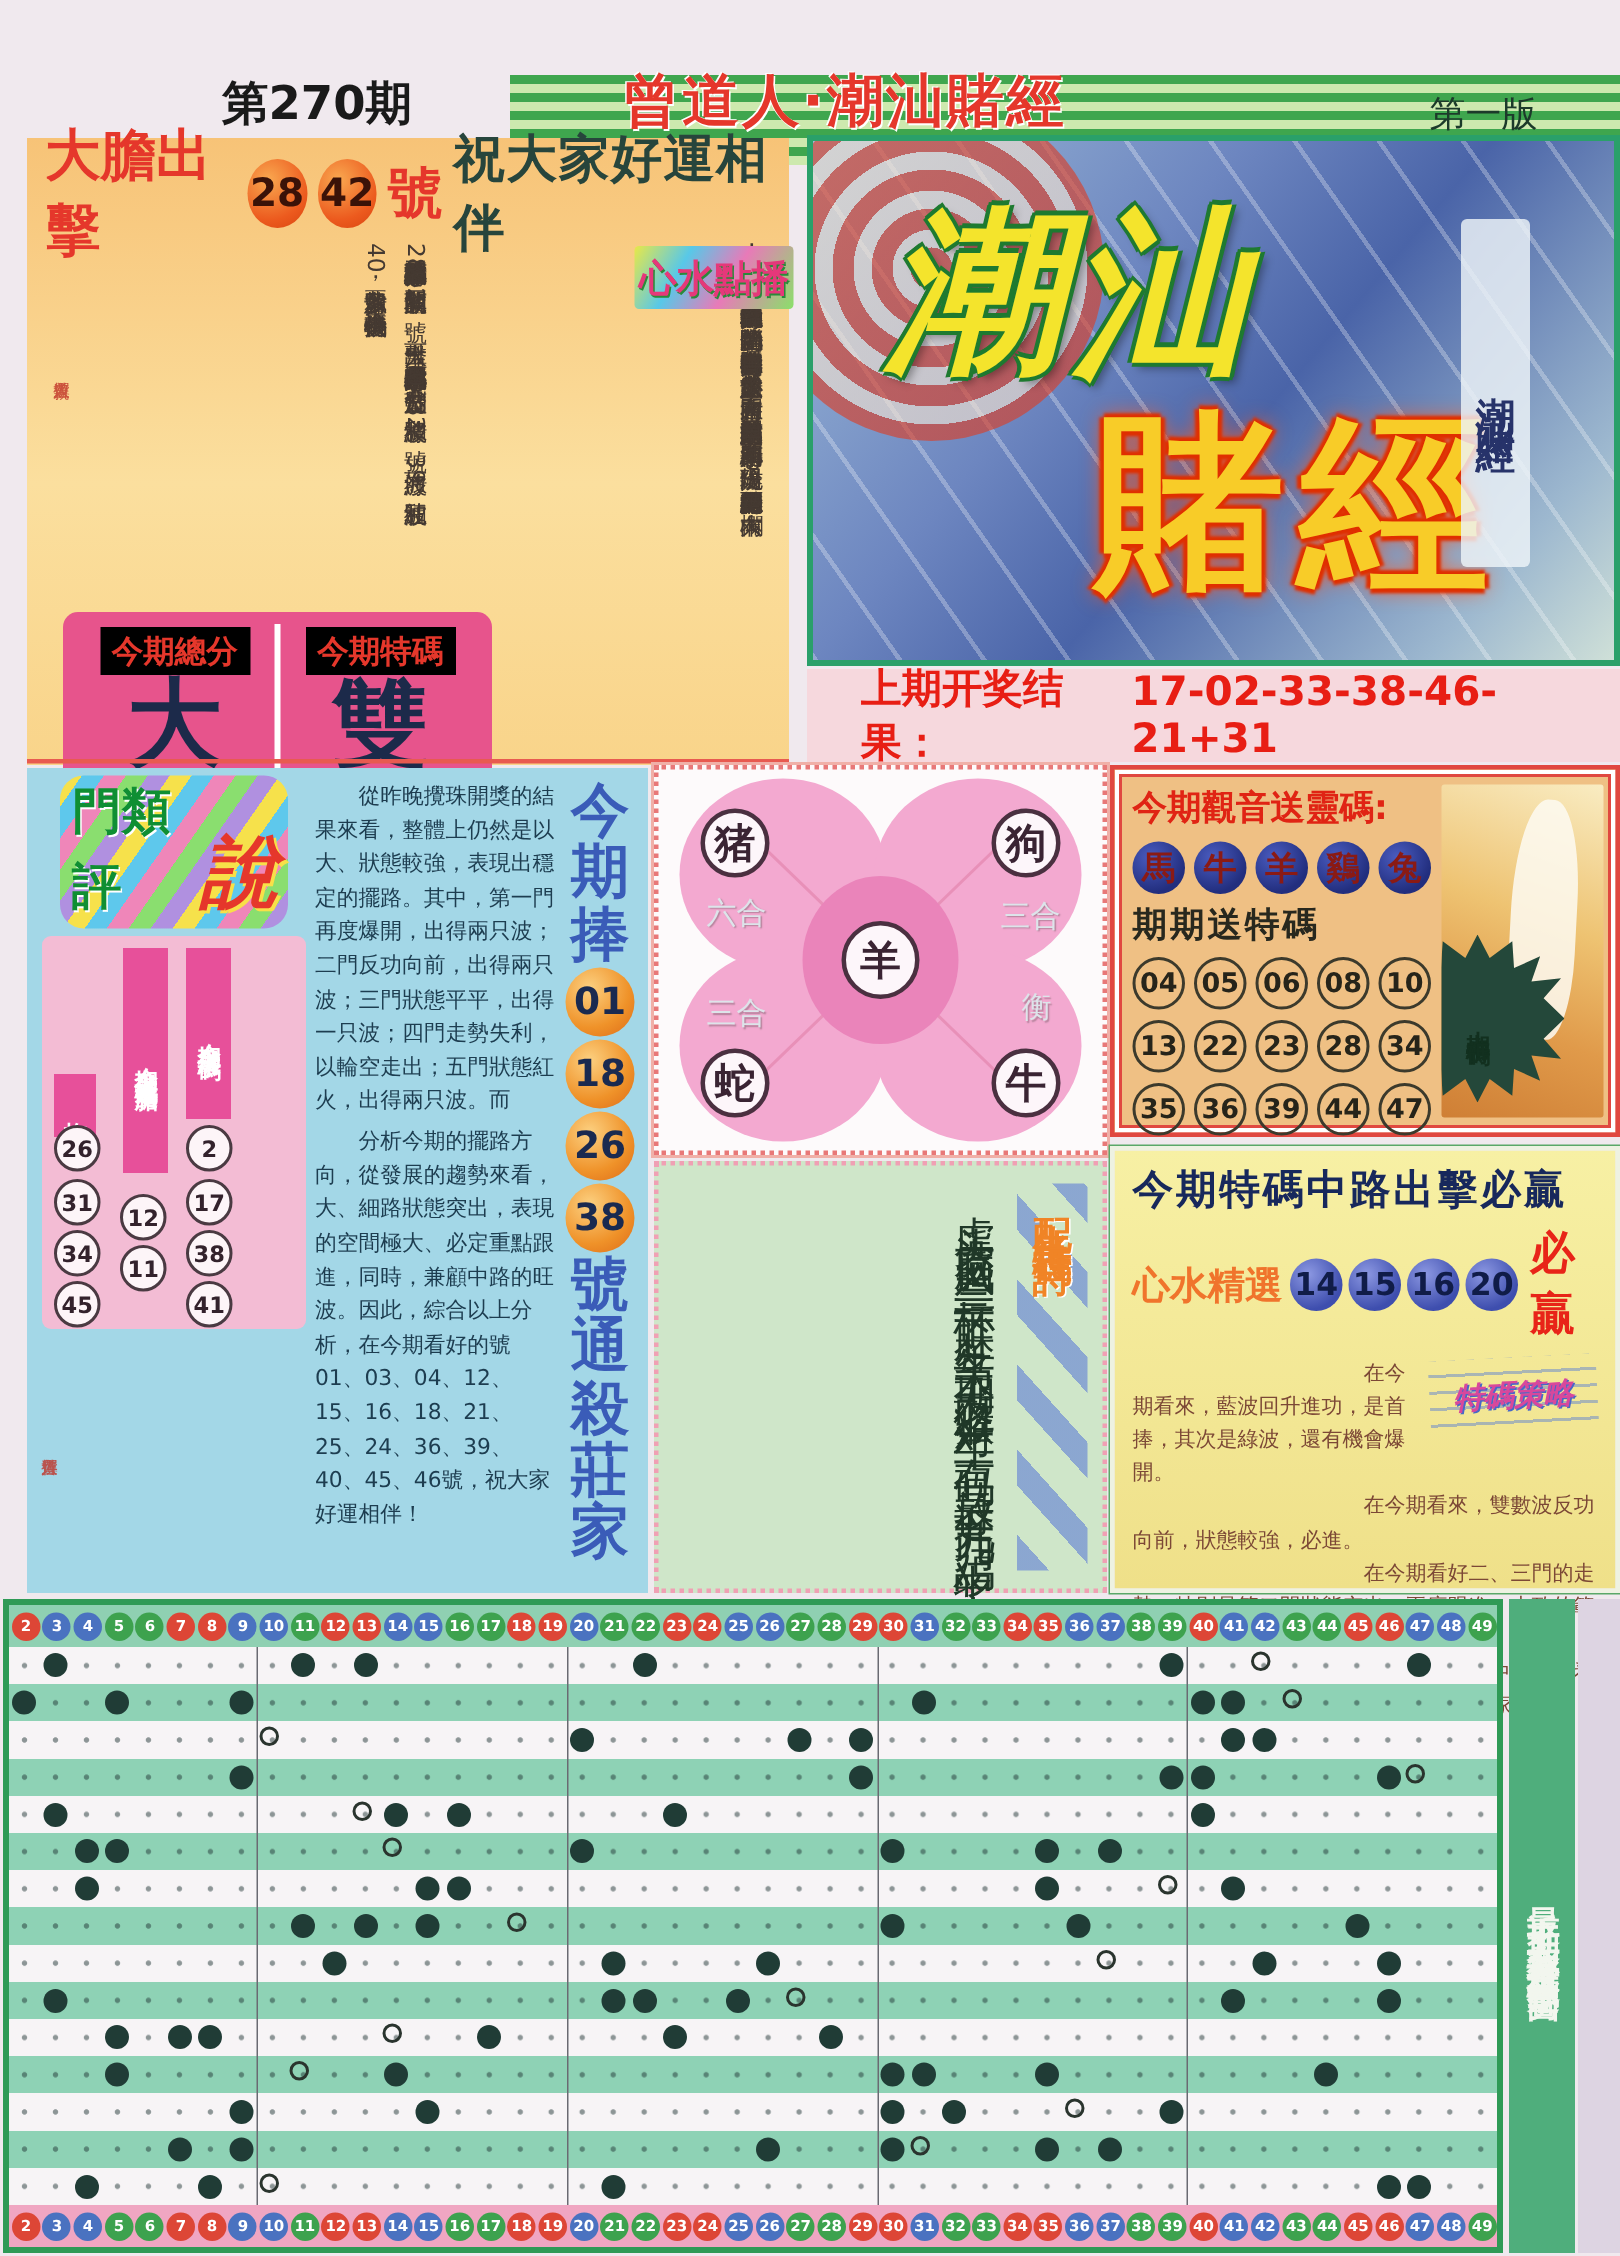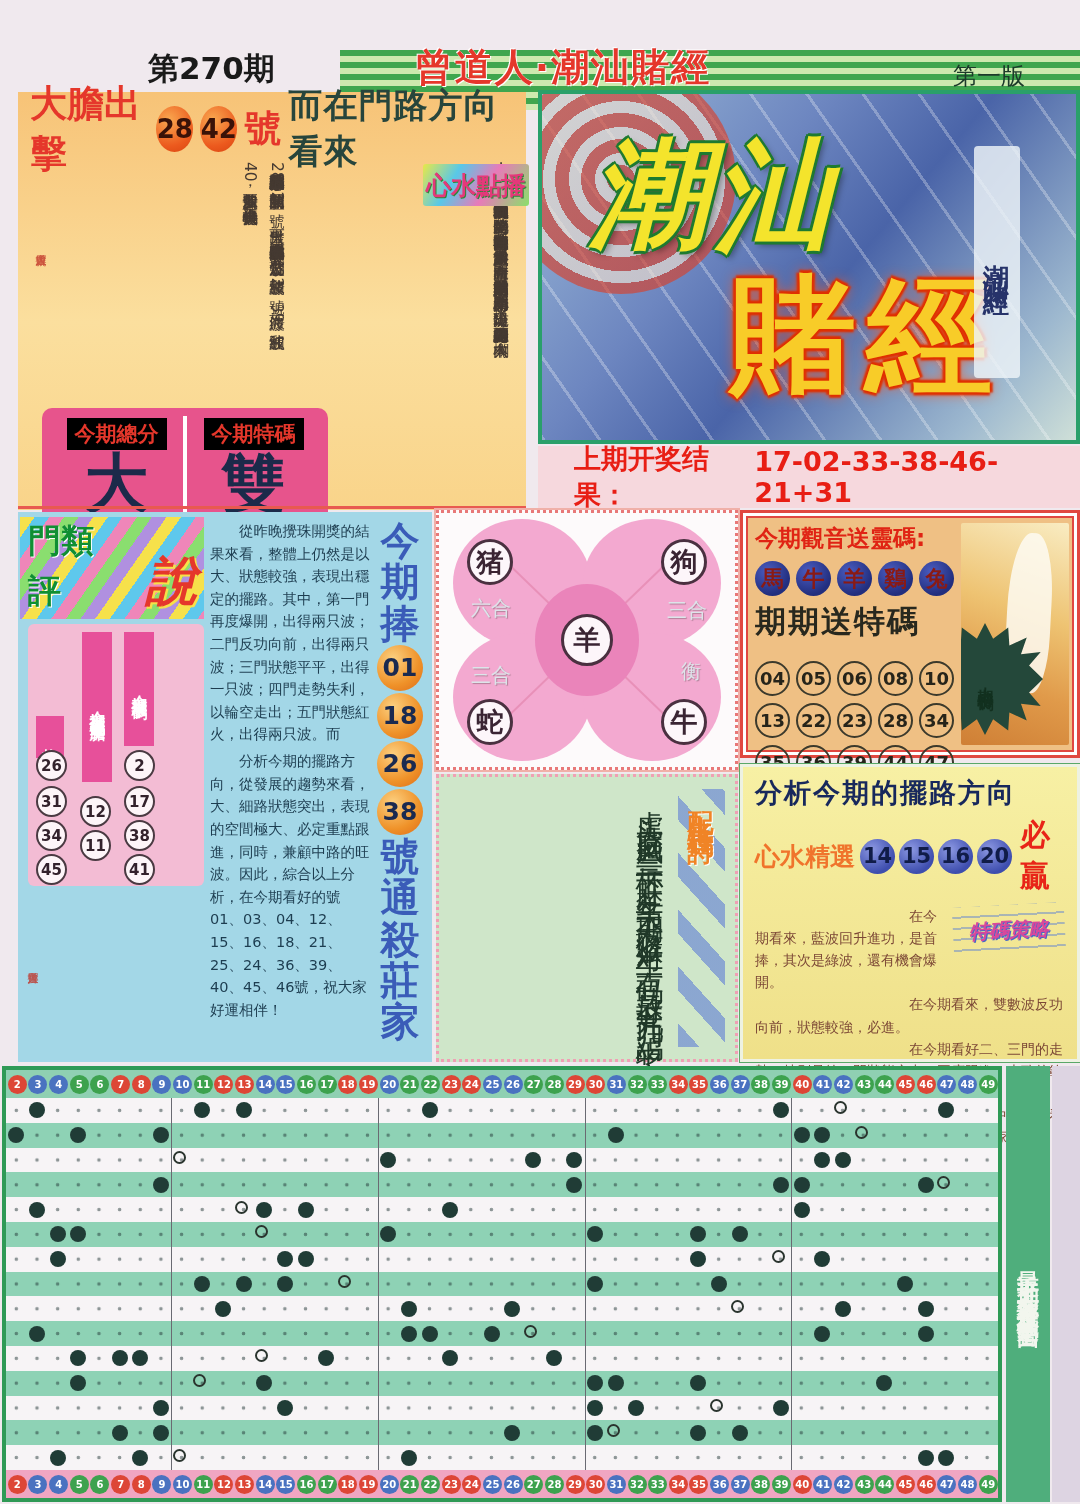--- a/index.html
+++ b/index.html
@@ -57,22 +57,22 @@
     border-radius:4px; display:flex; align-items:center; justify-content:center; }
   .logo-side span { writing-mode:vertical-rl; font-size:26px; font-weight:bold; color:#27336a; letter-spacing:9px; }
   .result-strip { position:absolute; left:538px; top:446px; width:542px; height:62px; background:#f6d8dd;
     display:flex; align-items:center; padding-left:36px; font-size:27px; font-weight:bold; color:#e81e14; }
 
   
   .red-line { position:absolute; left:18px; top:506px; width:508px; height:3px; background:#e85a50; }
 
   
   .panel-cat { position:absolute; left:18px; top:512px; width:414px; height:550px; background:#a3d7e7; }
-  .cat-label { position:absolute; left:2px; top:5px; width:184px; height:102px;
-    background:repeating-linear-gradient(125deg,#f6e14b 0 12px,#5ec8ec 12px 24px,#ef86b9 24px 36px,#8ade6f 36px 48px,#b090e0 48px 60px); }
+  .cat-label { position:absolute; left:22px; top:5px; width:152px; height:102px;
+    background:repeating-linear-gradient(125deg,#f6e14b 0 12px,#5ec8ec 12px 24px,#ef86b9 24px 36px,#8ade6f 36px 48px,#b090e0 48px 60px);border-radius:16px; }
   .cat-label .g1 { position:absolute; left:8px; top:2px; font-size:33px; font-weight:bold; color:#0f8f33; text-shadow:1px 1px 0 #fff; }
   .cat-label .g2 { position:absolute; left:8px; top:52px; font-size:33px; font-weight:bold; color:#0f8f33; text-shadow:1px 1px 0 #fff; }
   .cat-label .r1 { position:absolute; right:6px; bottom:2px; font-size:52px; font-weight:bold; font-style:italic; color:#e5372b; text-shadow:2px 2px 0 #f8e048; }
   .pink-box { position:absolute; left:10px; top:112px; width:176px; height:262px; background:#f3bcd4; border-radius:6px; }
   .pb-strip { position:absolute; width:30px; background:#e7509a; color:#fff; display:flex; align-items:center; justify-content:center; }
   .pb-strip span { writing-mode:vertical-rl; font-size:15.5px; font-weight:bold; letter-spacing:2px; }
   .pb-pingma { left:96px; top:8px; height:114px; }
   .pb-lianma { left:54px; top:8px; height:150px; }
   .pb-tuo { left:8px; top:92px; height:42px; width:28px; }
   .pb-circle { position:absolute; width:31px; height:31px; border-radius:50%; border:2px solid #4a3a42; background:#fdf5f8;
@@ -111,21 +111,21 @@
   .poem-line { display:inline-block; font-size:28px; color:#203828; letter-spacing:7px; margin-left:9px; font-weight:500; }
 
   
   .panel-gy { position:absolute; left:740px; top:510px; width:340px; height:248px; background:#efc084;
     border:3px solid #e04840; box-shadow:inset 0 0 0 3px #fff, inset 0 0 0 5px #e04840; display:flex; padding:10px 8px 10px 12px; }
   .gy-left { width:200px; display:flex; flex-direction:column; }
   .gy-title { color:#e02414; font-size:23px; font-weight:bold; white-space:nowrap; }
   .gy-zrow { display:flex; gap:6px; margin:7px 0 5px; }
   .gy-zball { width:35px; height:35px; border-radius:50%; background:radial-gradient(circle at 35% 30%,#4a5cc0,#222e7e 70%);
     display:flex; align-items:center; justify-content:center; color:#8a1a14; font-size:22px; font-weight:bold; }
-  .gy-sub { color:#28281e; font-size:31px; font-weight:bold; letter-spacing:2px; margin-bottom:18px; }
+  .gy-sub { color:#28281e; font-size:23px; font-weight:bold; letter-spacing:2px; margin-bottom:6px; }
   .gy-grid { display:flex; flex-direction:column; gap:7px; }
   .gy-row { display:flex; gap:6px; }
   .gy-num { width:35px; height:35px; border-radius:50%; border:2.5px solid #3c3a2c; display:flex; align-items:center; justify-content:center;
     font-size:18px; font-weight:bold; color:#26241a; }
   .gy-img { position:relative; flex:1; margin-left:6px; border-radius:2px; overflow:hidden;
     background:linear-gradient(200deg,#f9ecc2 0%,#eec372 40%,#e09a4a 70%,#cf7f35 100%); }
   .gy-figure { position:absolute; right:18px; top:10px; width:44px; height:160px; background:rgba(253,250,242,.85);
     border-radius:48% 42% 36% 40%; transform:rotate(3deg); }
   .gy-star { position:absolute; left:-34px; bottom:10px; width:116px; height:112px; background:#24483a;
     clip-path:polygon(50% 0,57% 14%,70% 4%,71% 20%,86% 13%,81% 28%,98% 26%,88% 38%,100% 50%,88% 62%,98% 74%,81% 72%,86% 87%,71% 80%,70% 96%,57% 86%,50% 100%,43% 86%,30% 96%,29% 80%,14% 87%,19% 72%,2% 74%,12% 62%,0 50%,12% 38%,2% 26%,19% 28%,14% 13%,29% 20%,30% 4%,43% 14%);
@@ -179,21 +179,21 @@
   <div class="masthead">曾道人·潮汕賭經</div>
   <div class="issue">第270期</div>
   <div class="edition">第一版</div>
 
   <div class="panel-left-top">
     <div class="hl-row">
       <span class="hl-red">大膽出擊</span>
       <span class="hl-ball">28</span>
       <span class="hl-ball">42</span>
       <span class="hl-red">號</span>
-      <span class="hl-right">而在門路方向看來</span>
+      <span class="hl-right">祝大家好運相伴</span>
     </div>
     <div class="lt-body">
       <div class="vtext body-a">從上一期的攪珠結果分析，再結合最近幾期的各路號碼的擺路走勢，得出的路子是以大細路方向的表現較爲强勁，但隨着鄰路的變化，在今期將會轉向中路方向旺出的機會極高，故大家必然要多加留意了。而在門路方向看來，第三門和第四門仍然是目前的重點出擊對象，而第一門和第三門則要小心看待，提防爆冷出現。總結上面的分析得出今期的擺路走勢，本欄向大</div>
       <div class="vtext body-b">家重點推薦的心水號碼亦是第三門的綠波28號和第五門的藍波42號，可大注出擊。另外還有四只號碼心水俾大家作小防出擊，分別是藍波04號和綠波32號，而綠波39號和紅波40號亦要多加留意，平特碼機會仍然較大！</div>
       <div class="tip-label">心水點播</div>
       <div class="sig-red">曾道人親撰</div>
     </div>
     <div class="summary-box">
       <div class="summary-col">
         <div class="summary-head">今期總分</div>
@@ -343,21 +343,21 @@
     </div>
     <div class="gy-img">
       <div class="gy-figure"></div>
       <div class="gy-star">
         <span>上期中特碼</span>
       </div>
     </div>
   </div>
 
   <div class="panel-by">
-    <div class="by-title">分析今期的擺路方向</div>
+    <div class="by-title">今期特碼中路出擊必贏</div>
     <div class="by-sel">
       <span class="by-label">心水精選</span>
       <span id="by-balls" style="display:flex;gap:4px;">
           <div class="by-ball">14</div>
           <div class="by-ball">15</div>
           <div class="by-ball">16</div>
           <div class="by-ball">20</div>
         </span>
       <span class="by-suffix">必贏</span>
     </div>

